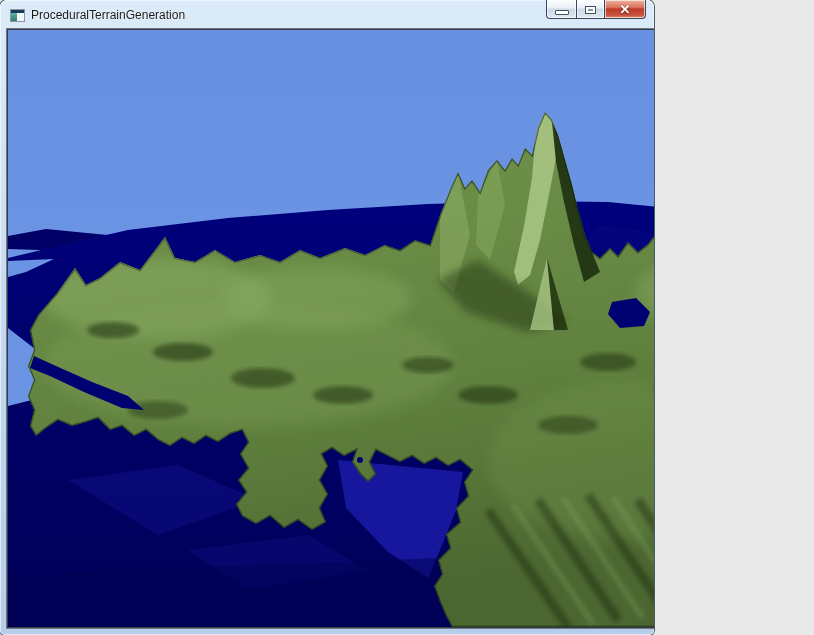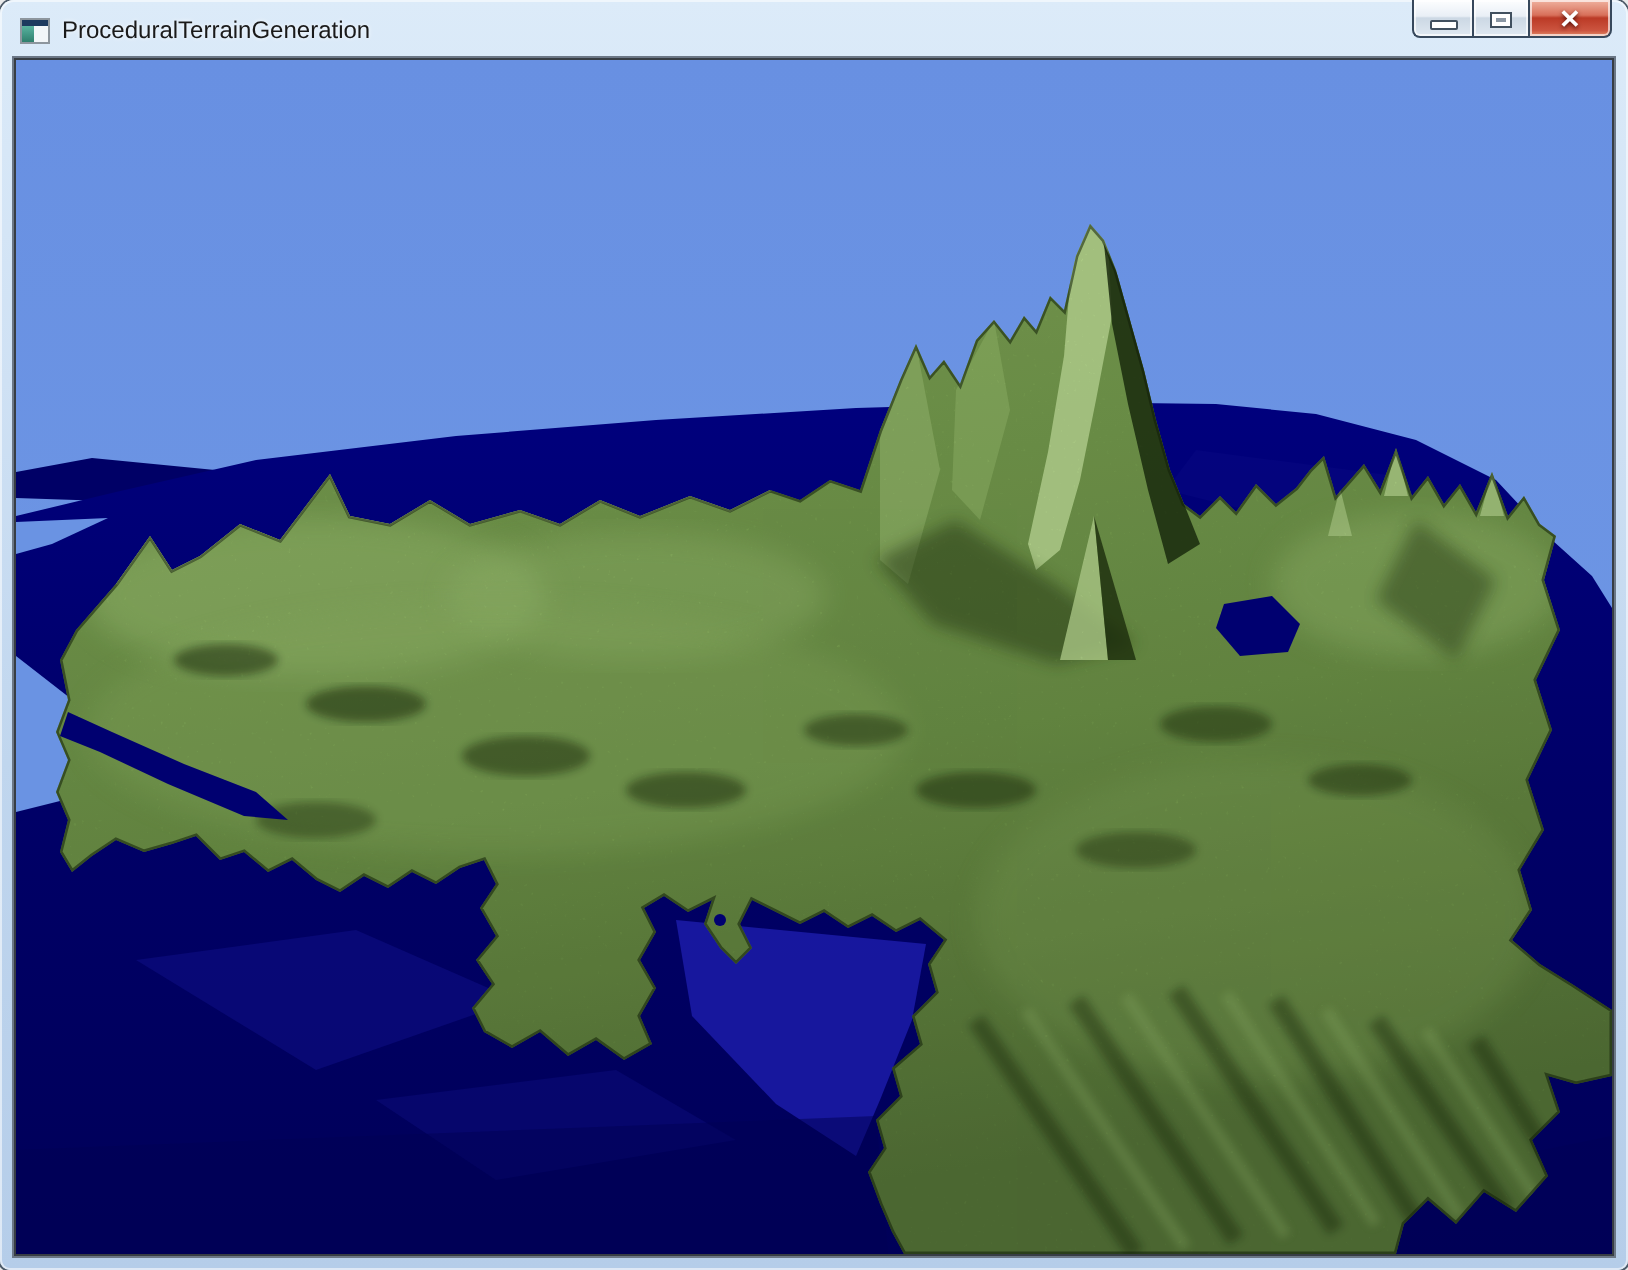--- a/index.html
+++ b/index.html
@@ -1,17 +1,17 @@
 <!DOCTYPE html>
 <html style="--c-sky: #6a93e3; --c-water: #000070; --c-water-deep: #000054; --c-water-bright: #1b1ba8; --c-water-light: #10108a; --c-land: #7fa854; --c-land-light: #a9d07b; --c-land-highlight: #c8ea9c; --c-land-shadow: #2a3f14; --c-land-deep: #0f1d06; --c-horizon-wedge: #000066;"><head>
 <meta charset="utf-8">
 <style>
   html,body{margin:0;padding:0;background:#e9e9e9;font-family:"Liberation Sans",sans-serif;}
   .window{
-    position:relative;width:814px;height:635px;
+    position:relative;width:654px;height:635px;
     border-radius:7px 7px 5px 5px;
     background:linear-gradient(180deg,#dcebf9 0%,#cfe1f4 30%,#c0d6ee 60%,#b5cde9 100%);
     box-shadow:0 0 0 1px #4c5a68, inset 0 0 0 1px rgba(255,255,255,.55);
     overflow:hidden;
   }
   .titlebar{
     position:absolute;left:0;top:0;width:100%;height:30px;
     display:flex;align-items:center;
   }
   .app-icon{

